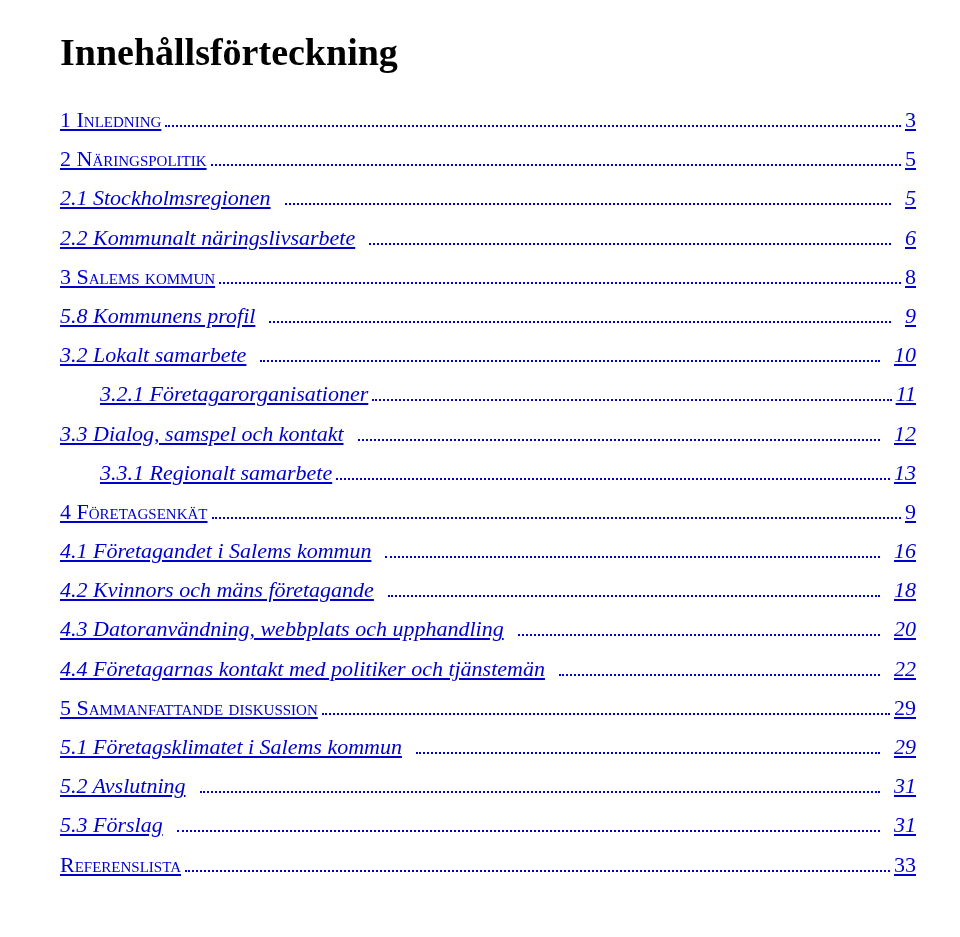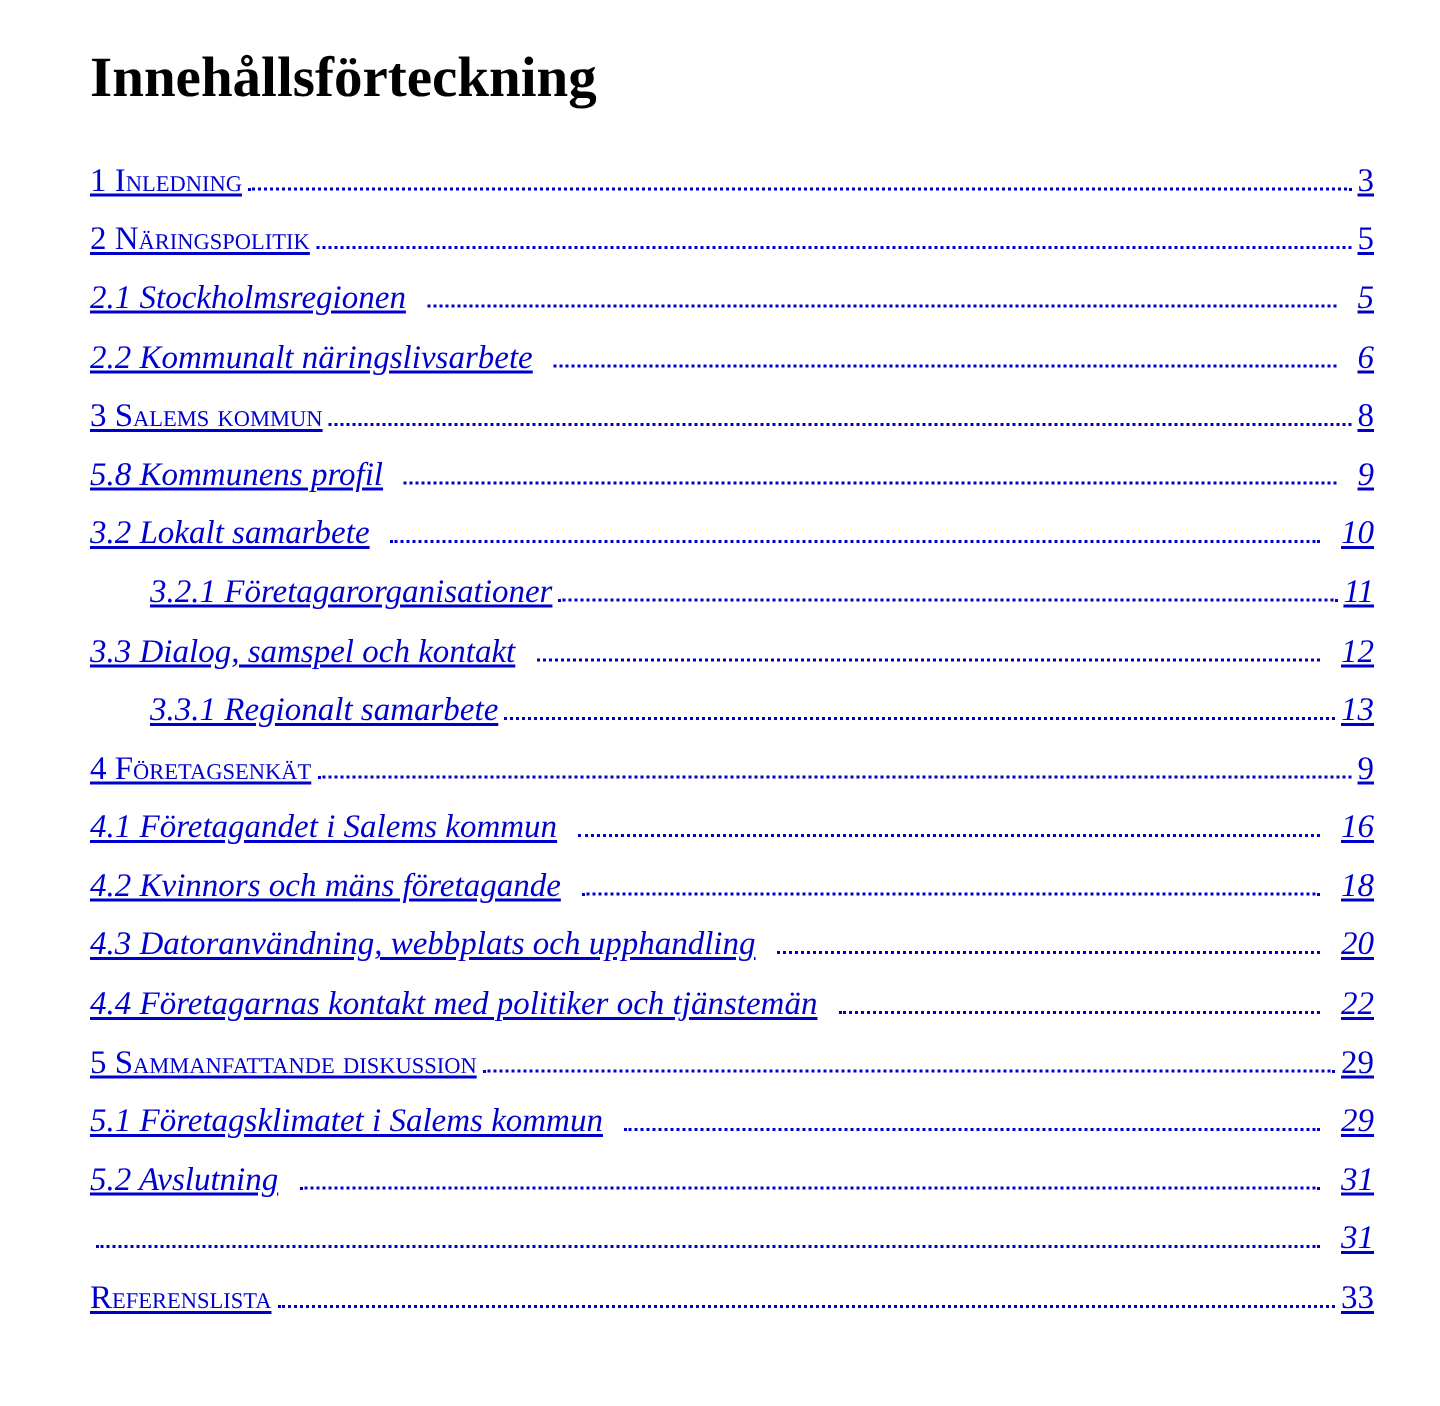--- a/index.html
+++ b/index.html
@@ -145,20 +145,21 @@
         <a href="#" class="toc-label">5.1 Företagsklimatet i Salems kommun</a>
         <span class="toc-leaders"></span>
         <a href="#" class="toc-page">29</a>
       </div>
       <div class="toc-line level-1">
         <a href="#" class="toc-label">5.2 Avslutning</a>
         <span class="toc-leaders"></span>
         <a href="#" class="toc-page">31</a>
       </div>
       <div class="toc-line level-1">
+        <a href="#" class="toc-label">5.3 Förslag</a>
         <span class="toc-leaders"></span>
         <a href="#" class="toc-page">31</a>
       </div>
       <div class="toc-line level-0">
         <a href="#" class="toc-label smallcaps">Referenslista</a>
         <span class="toc-leaders"></span>
         <a href="#" class="toc-page">33</a>
       </div>
     </div>
 

